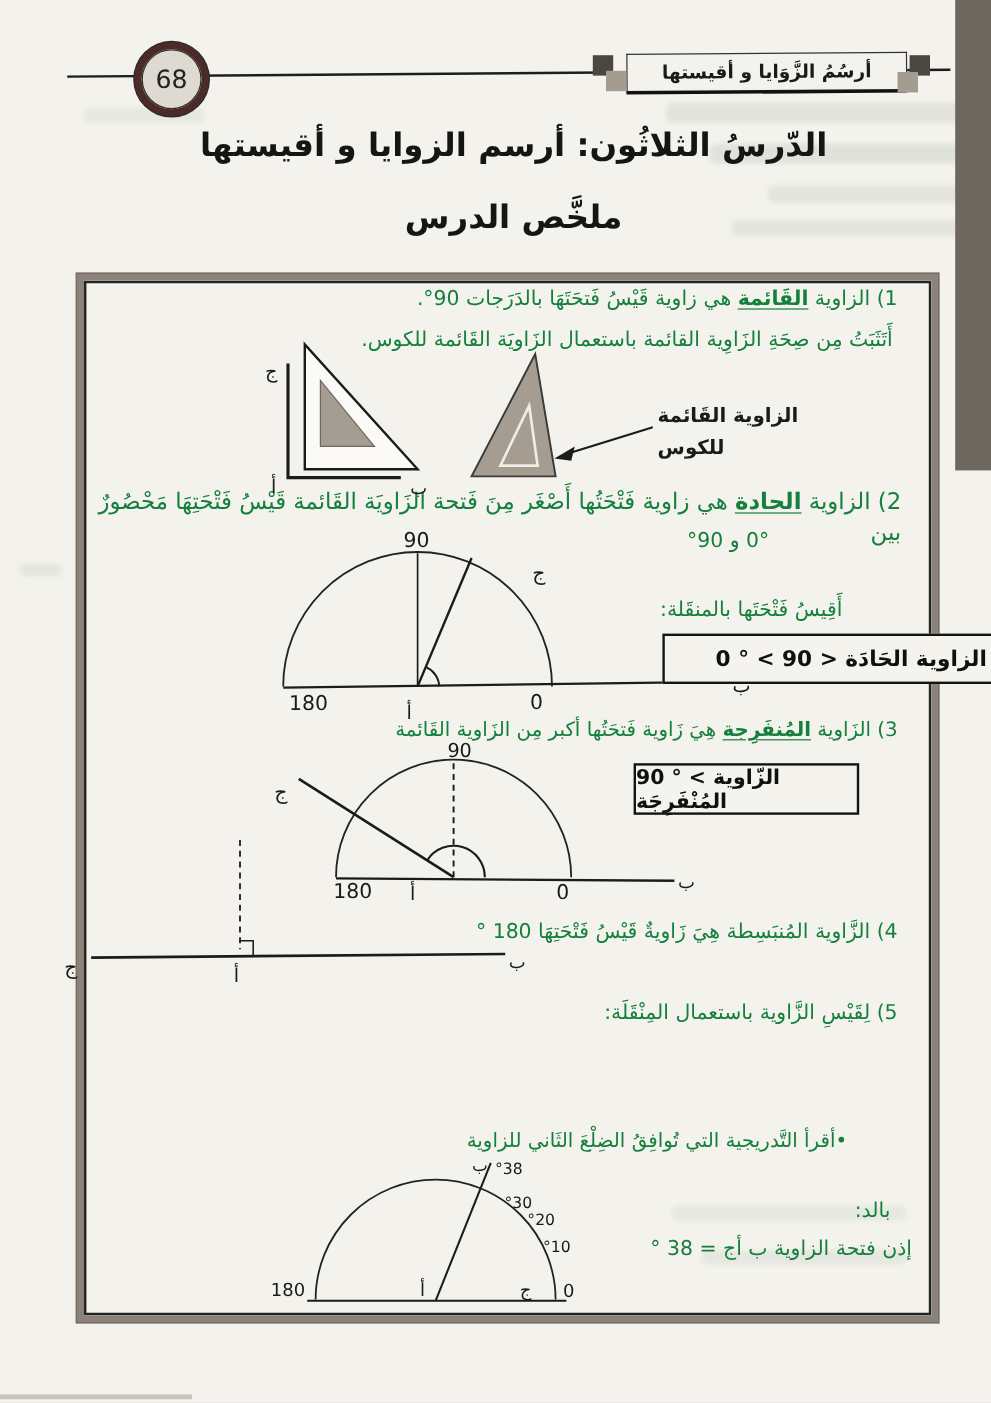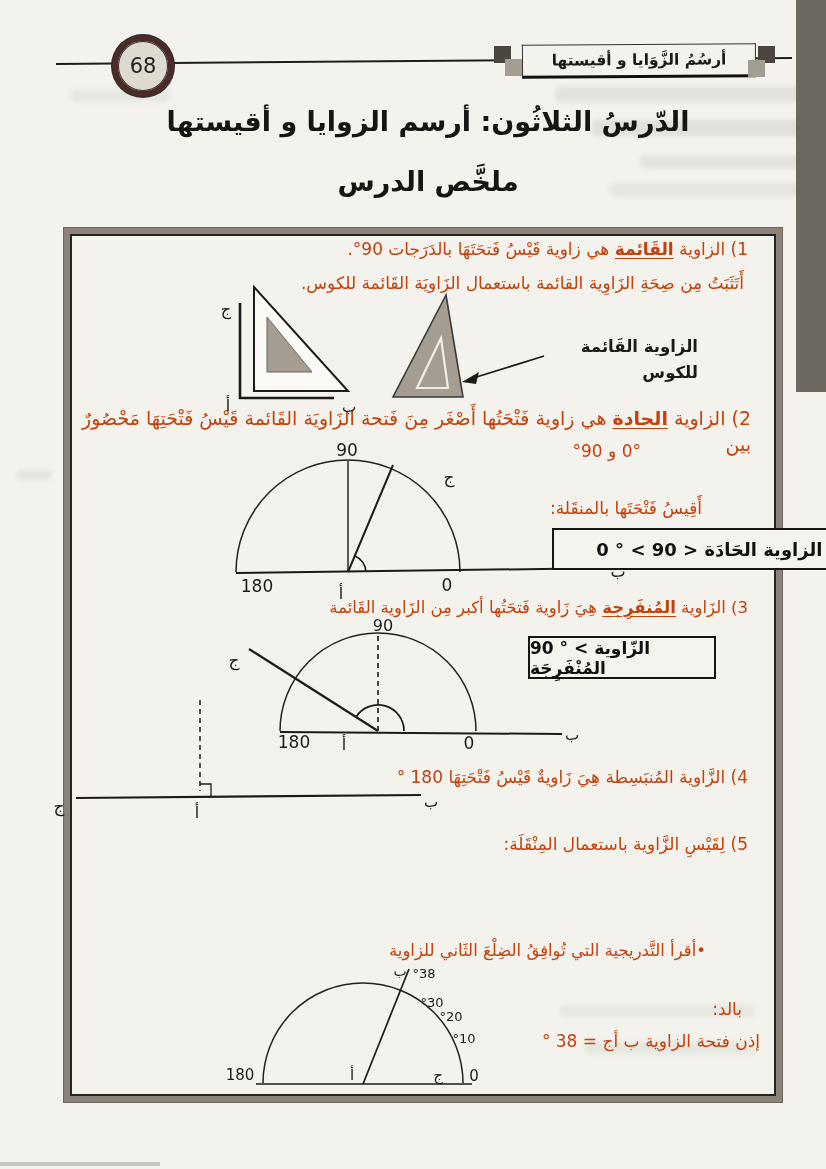--- a/index.html
+++ b/index.html
@@ -1,39 +1,39 @@
 <!DOCTYPE html>
 <html lang="ar"><head>
 <meta charset="utf-8">
 <style>
   html,body{margin:0;padding:0;background:#ddd;}
   .page{position:relative;width:826px;height:1169px;background:#f3f2ec;overflow:hidden;
         font-family:"DejaVu Sans","Liberation Sans",sans-serif;color:#1a1a18;}
-  .line{position:absolute;direction:rtl;text-align:right;font-size:16.5px;line-height:1.35;color:#c2410c;}
+  .line{position:absolute;direction:rtl;text-align:right;font-size:16.5px;line-height:1.35;color:#15803d;}
   .line span{white-space:pre-wrap;}
   .key{font-weight:700;text-decoration:underline;text-underline-offset:3px;}
   .mbox{position:absolute;border:2px solid #141412;background:#f4f3ee;font-weight:700;
         display:flex;align-items:center;justify-content:center;direction:ltr;color:#101010;z-index:6;}
   .bleed{position:absolute;background:#7c8b81;filter:blur(2px);border-radius:5px;}
   .hdr-line{position:absolute;left:56px;top:60px;width:736px;height:2px;background:#1d1d1b;transform:rotate(-0.45deg);}
   .circle{position:absolute;left:112px;top:35px;width:50px;height:50px;border-radius:50%;
           border:6px solid #4a2b28;background:#dedad2;display:flex;align-items:center;justify-content:center;
           font-size:21px;color:#222;box-shadow:0 0 0 1px #2a2a2a, inset 0 0 0 1px #2a2a2a;z-index:3;}
   .hdr-box{position:absolute;left:522px;top:44px;width:232px;height:30px;border:1.2px solid #333;
            border-bottom:3px solid #111;background:#f3f2ec;display:flex;align-items:center;justify-content:center;
            font-weight:700;font-size:15.5px;direction:rtl;z-index:3;transform:rotate(-0.4deg);}
   .sq{position:absolute;width:17px;height:17px;z-index:4;}
   .title{position:absolute;left:30px;right:0;top:106px;text-align:center;direction:rtl;
          font-size:27px;font-weight:700;color:#151513;}
   .subtitle{position:absolute;left:30px;right:0;top:166px;text-align:center;direction:rtl;
          font-size:27px;font-weight:700;color:#151513;}
   .mainbox{position:absolute;left:64px;top:228px;width:706px;height:862px;
            border:6px solid #8b8379;box-shadow:inset 0 0 0 2px #232320, 0 0 0 1px #6e675e;z-index:1;}
   .band{position:absolute;right:0;top:0;width:30px;height:392px;background:#6c675f;z-index:2;}
-  .sslabel{position:absolute;left:548px;top:334px;width:150px;text-align:right;direction:rtl;
+  .sslabel{position:absolute;left:548px;top:334px;width:150px;text-align:left;direction:rtl;
            font-weight:700;font-size:16.5px;line-height:1.6;z-index:5;}
   svg{position:absolute;overflow:visible;z-index:4;}
   svg text{font-family:"DejaVu Sans","Liberation Sans",sans-serif;fill:#1a1a18;text-anchor:middle;}
   .bottom-edge{position:absolute;left:0;top:1162px;width:160px;height:4px;background:#c8c4bc;}
 </style>
 </head>
 <body>
 
 <div class="page">
 

